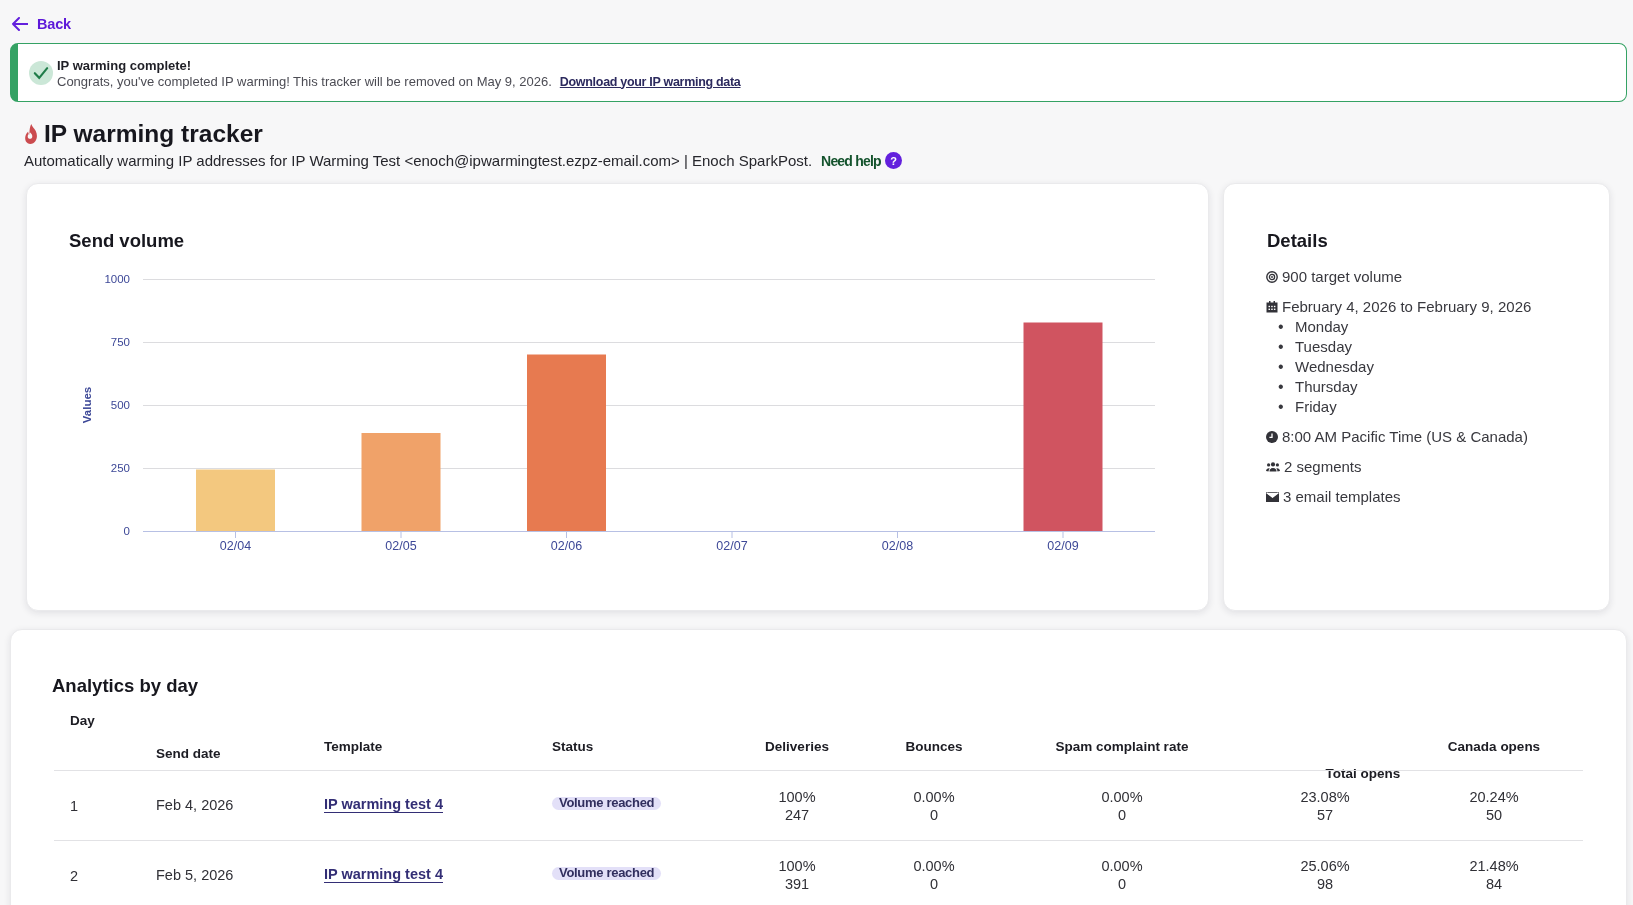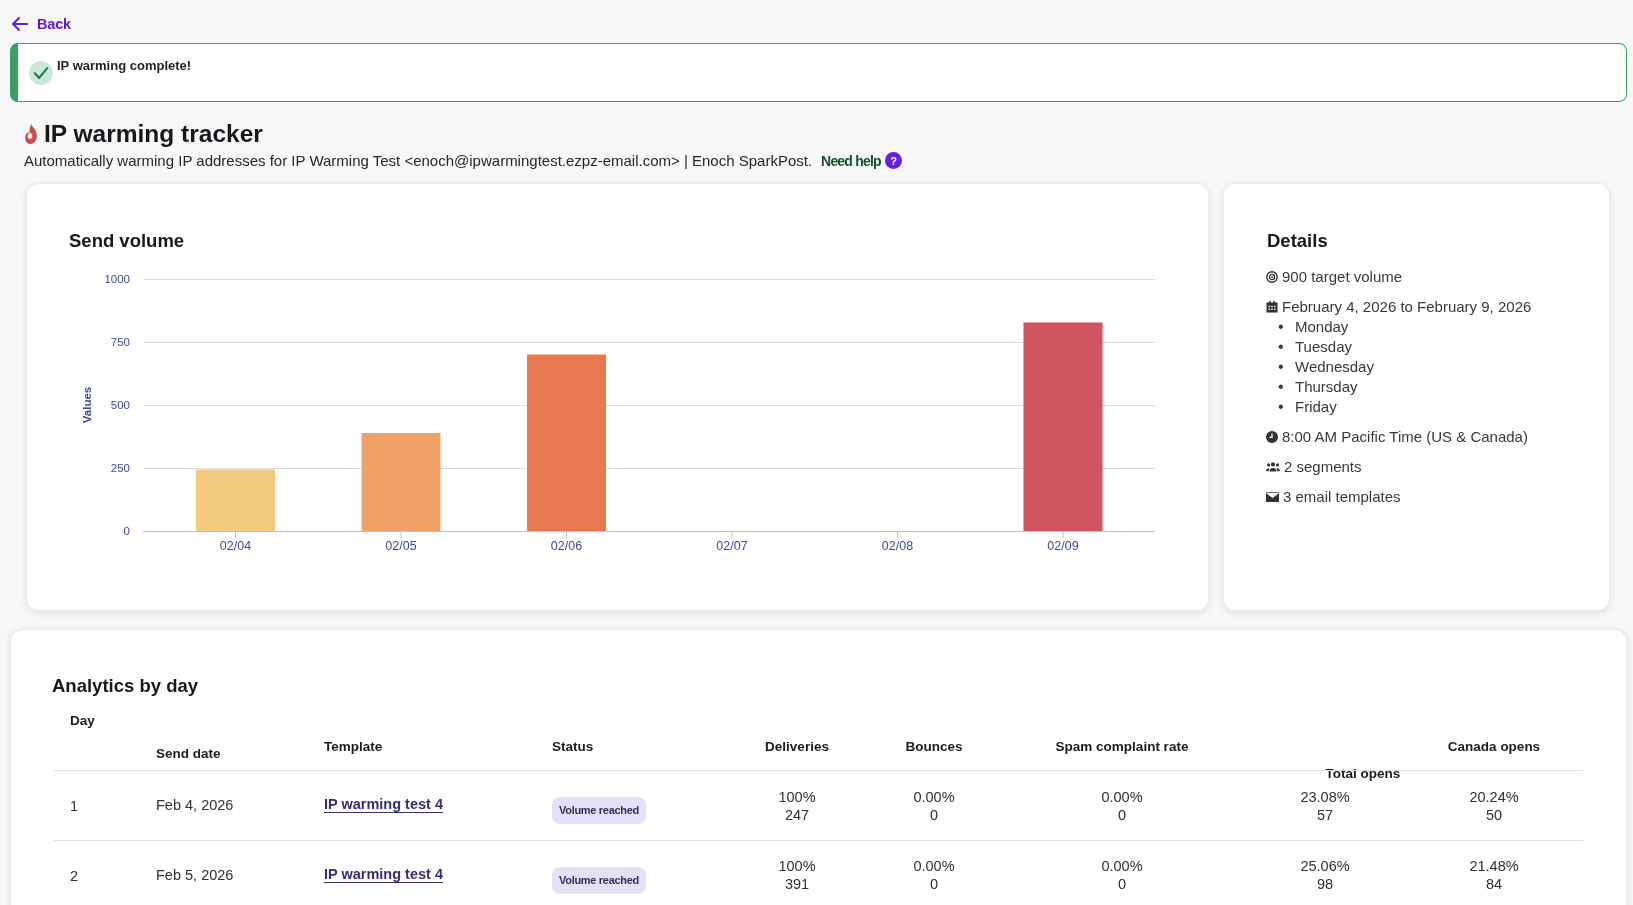--- a/index.html
+++ b/index.html
@@ -33,36 +33,37 @@
   
   .ditem { position:absolute; left:1266px; font-size:15px; color:#38383e; display:flex; align-items:center; gap:4px; }
   .bullet { position:absolute; font-size:15px; color:#38383e; }
   .bullet::before { content:"•"; position:absolute; left:-17px; font-size:16px; }
 
   
   .th { font-size:13.5px; font-weight:bold; color:#1c1c23; }
   .td { font-size:14.5px; color:#303036; }
   .ctr { transform:translateX(-50%); }
   .hline { width:1529px; height:1px; background:#e2e2e5; }
-  .pill { display:inline-block; background:#e3e0f8; color:#312e5e; font-size:11px; font-weight:bold; padding:7px 7px; border-radius:8px; line-height:12.5px; letter-spacing:-0.3px; }
+  .pill { display:inline-block; background:#e3e0f8; color:#312e5e; font-size:13px; font-weight:bold; padding:0 7px; border-radius:8px; line-height:12.5px; letter-spacing:-0.3px; }
   .tlink { color:#332e75; font-weight:bold; text-decoration:underline; font-size:14.5px; text-underline-offset:3px; }
 </style>
 </head>
 <body>
   <div class="abs back"><svg width="17" height="14" viewBox="0 0 17 14">
       <path d="M8 1 L2 7 L8 13 M2 7 L17 7" stroke="#6320dd" stroke-width="2" fill="none" stroke-linecap="round" stroke-linejoin="round"></path>
     </svg>Back</div>
 
   <div class="abs banner">
     <div class="check-circle">
       <svg width="24" height="24" viewBox="0 0 24 24">
         <path d="M5.8 12.2 L10.2 16.8 L18.2 7.2" stroke="#1f7c49" stroke-width="2.1" fill="none" stroke-linecap="round"></path>
       </svg>
     </div>
     <div class="banner-title">IP warming complete!</div>
+    <div class="banner-body">Congrats, you've completed IP warming! This tracker will be removed on May 9, 2026.<span class="banner-link">Download your IP warming data</span></div>
   </div>
 
   <div class="abs h1">
     <svg width="13" height="21" viewBox="0 0 26 42">
       <path fill="#cb4b4f" fill-rule="evenodd" d="M12.5 0 C 14.5 6 19 9 21.5 14 C 24.5 20 25 28 21 34 C 17.5 39.5 10.5 41.5 5.5 38.5 C 1 35.5 -0.5 30 0.8 24.5 C 1.8 20.5 4 17.5 6.5 15 C 6.2 18 7 20.2 9 21.2 C 8.6 13.5 9.5 6 12.5 0 Z M 10.5 17 C 12.8 19.5 14.6 21.7 14.6 24.8 C 14.6 27.8 12.6 29.6 10 29.6 C 7.4 29.6 5.4 27.7 5.4 24.9 C 5.4 21.9 8 19.3 10.5 17 Z"></path>
     </svg>
     <span>IP warming tracker</span>
   </div>
   <div class="abs subtitle">Automatically warming IP addresses for IP Warming Test &lt;enoch@ipwarmingtest.ezpz-email.com&gt; | Enoch SparkPost.<span class="needhelp">Need help</span>&nbsp;<svg width="17" height="17" viewBox="0 0 17 17" style="vertical-align:-3px">
       <circle cx="8.5" cy="8.5" r="8.5" fill="#6320dd"></circle>

